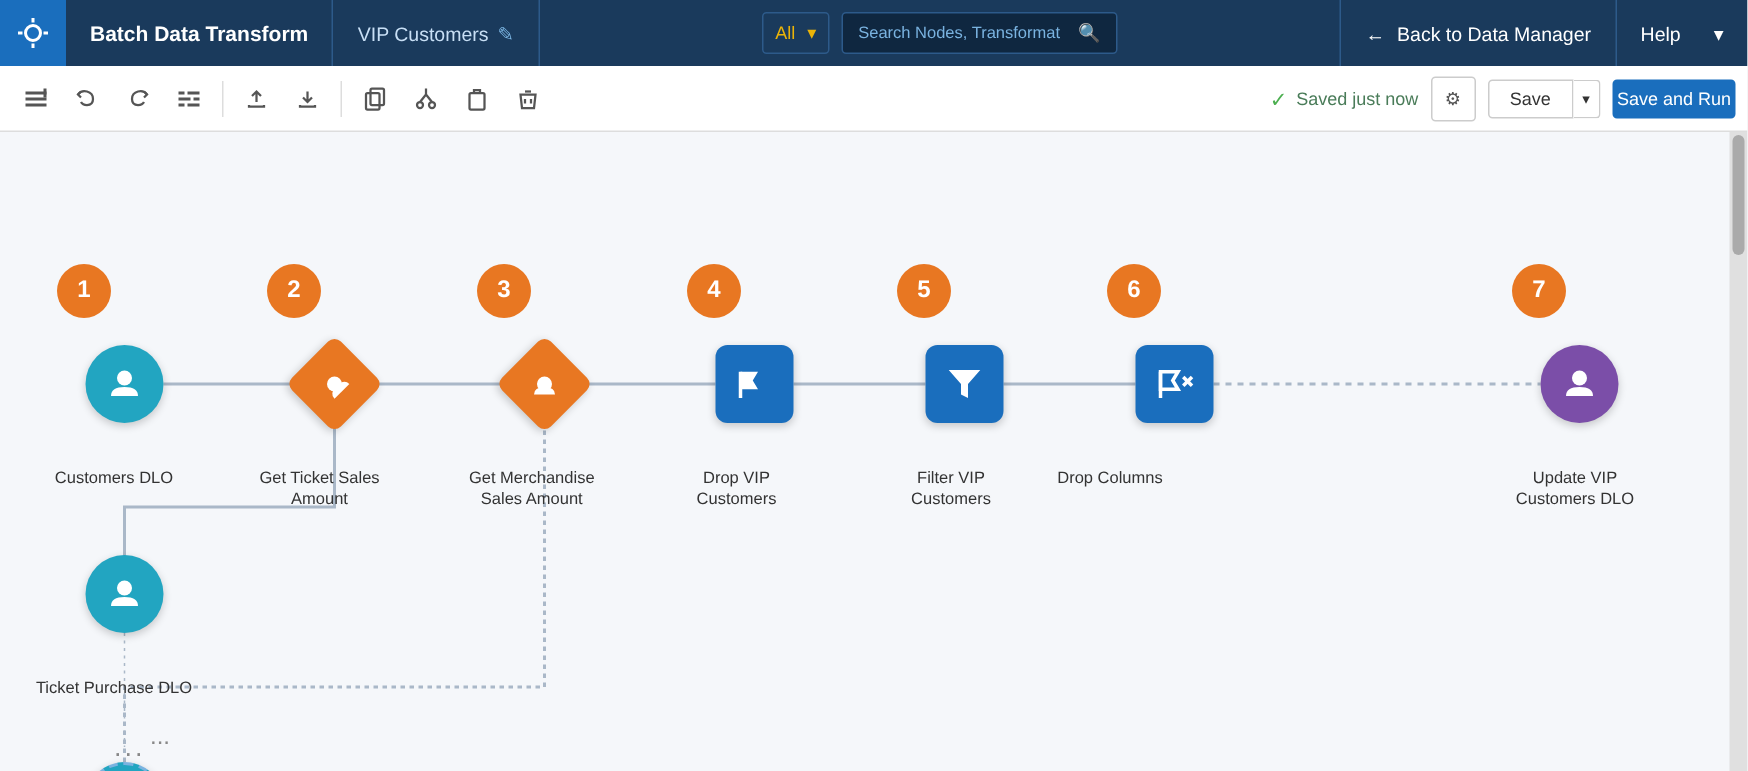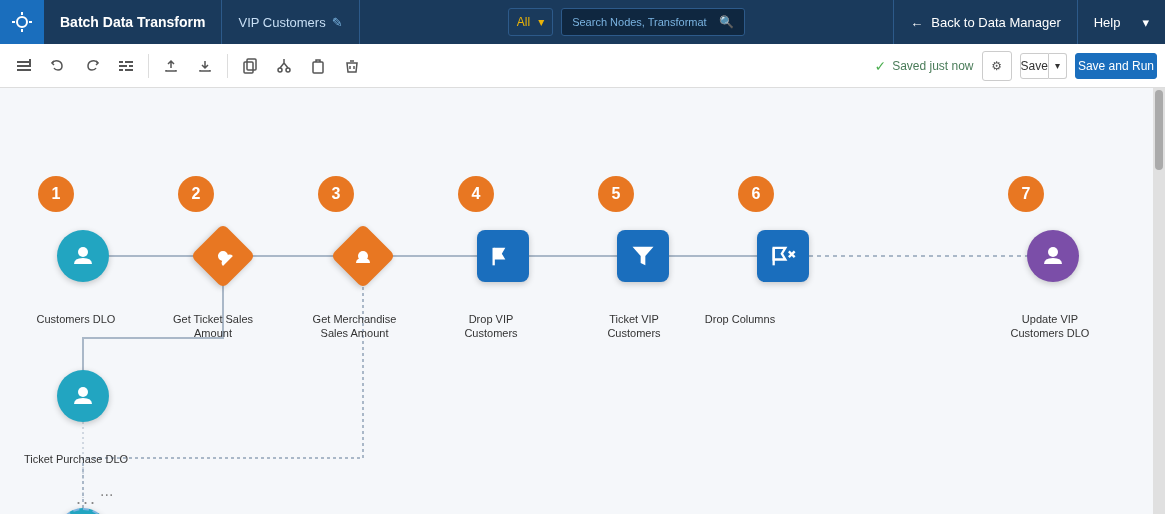--- a/index.html
+++ b/index.html
@@ -42,21 +42,21 @@
     .toolbar {
       display: flex; align-items: center; background: white; height: 44px; border-bottom: 1px solid #ddd; padding: 0 8px; gap: 2px;
     }
     .toolbar-btn {
       width: 32px; height: 30px; border: 1px solid transparent; background: transparent; border-radius: 3px; display: flex; align-items: center; justify-content: center; cursor: pointer; color: #555;
     }
     .toolbar-sep { width: 1px; height: 24px; background: #ddd; margin: 0 4px; }
     .toolbar-right { margin-left: auto; display: flex; align-items: center; gap: 8px; }
     .saved-status { display: flex; align-items: center; gap: 6px; color: #4a7c59; font-size: 12px; }
     .toolbar-save-btn {
-      padding: 5px 0; background: white; border: 1px solid #ccc; border-radius: 3px; font-size: 12px; cursor: pointer; color: #333;
+      padding: 5px 14px; background: white; border: 1px solid #ccc; border-radius: 3px; font-size: 12px; cursor: pointer; color: #333;
     }
     .toolbar-save-run {
       padding: 5px 2px; background: #1a6ebd; border: 1px solid #1a6ebd; border-radius: 3px; font-size: 12px; cursor: pointer; color: white;
     }
     .toolbar-gear {
       width: 30px; height: 30px; border: 1px solid #ccc; border-radius: 3px; background: white; display: flex; align-items: center; justify-content: center; cursor: pointer; color: #555;
     }
     .toolbar-save-group { display: flex; }
     .toolbar-save-group .arrow-btn {
       padding: 5px 6px; background: white; border: 1px solid #ccc; border-left: none; border-radius: 0 3px 3px 0; font-size: 10px; cursor: pointer; color: #333;
@@ -271,21 +271,21 @@
       </svg>
   </div>
   <div class="node-label" style="left:450px; top:200px; width:82px;">Drop VIP Customers</div>
 
   <div class="node-badge" style="left:598px; top:88px;">5</div>
   <div style="position:absolute; left:617px; top:142px; width:52px; height:52px; background:#1a6ebd; border-radius:8px; box-shadow:0 2px 6px rgba(0,0,0,0.2); cursor:pointer; display:flex; align-items:center; justify-content:center;">
     <svg width="28" height="28" viewBox="0 0 24 24" fill="white">
         <polygon points="3,4 21,4 14,12 14,20 10,18 10,12"></polygon>
       </svg>
   </div>
-  <div class="node-label" style="left:590px; top:200px; width:88px;">Ticket VIP Customers</div>
+  <div class="node-label" style="left:590px; top:200px; width:88px;">Filter VIP Customers</div>
 
   <div class="node-badge" style="left:738px; top:88px;">6</div>
   <div style="position:absolute; left:757px; top:142px; width:52px; height:52px; background:#1a6ebd; border-radius:8px; box-shadow:0 2px 6px rgba(0,0,0,0.2); cursor:pointer; display:flex; align-items:center; justify-content:center;">
     <svg width="28" height="28" viewBox="0 0 24 24" fill="none" stroke="white" stroke-width="2">
         <path d="M4 5 L14 5 L11 10 L14 15 L4 15 Z"></path>
         <line x1="4" y1="5" x2="4" y2="20" stroke="white" stroke-width="2"></line>
         <line x1="17" y1="8" x2="22" y2="13" stroke="white" stroke-width="2"></line>
         <line x1="22" y1="8" x2="17" y2="13" stroke="white" stroke-width="2"></line>
       </svg>
   </div>

